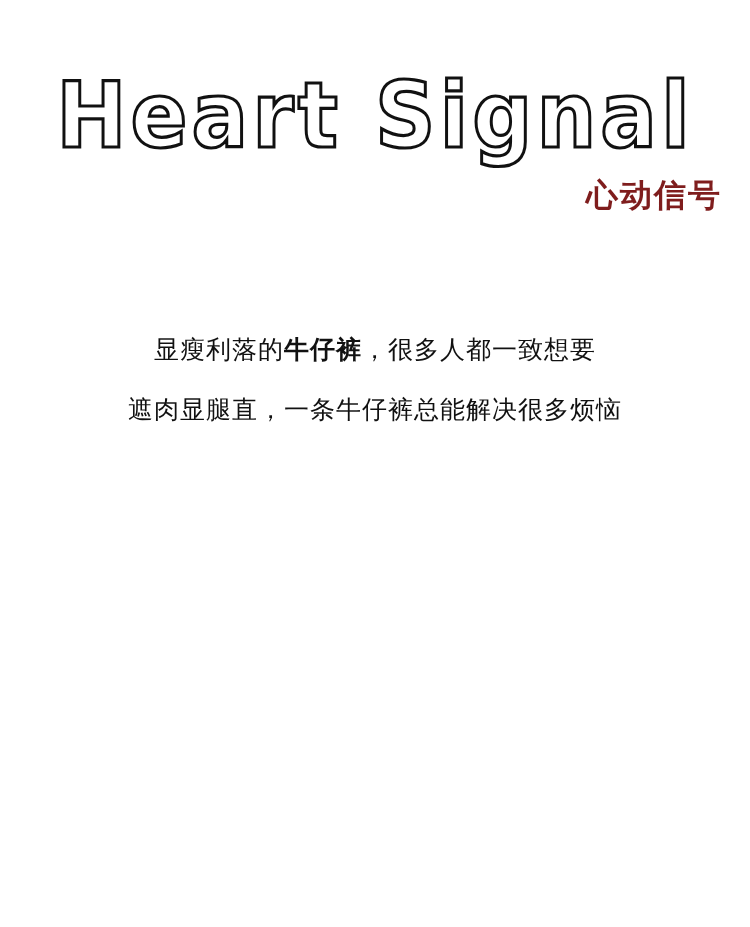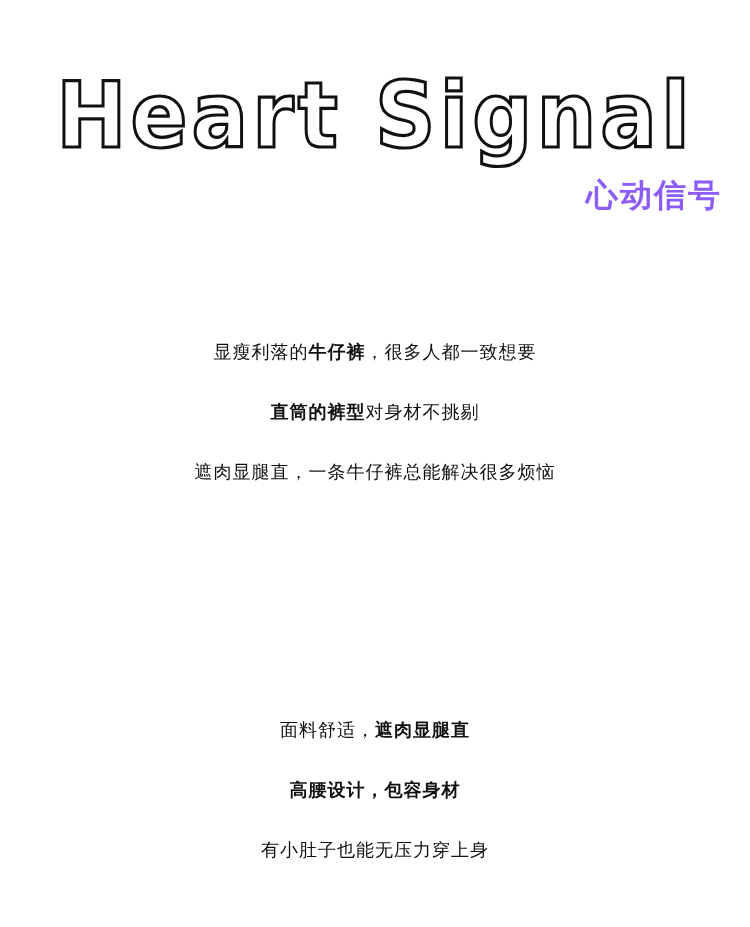--- a/index.html
+++ b/index.html
@@ -47,37 +47,37 @@
   }
 
   .logo-sub {
     position: absolute;
     right: 28px;
     top: 112px;
     font-family: "DejaVu Sans", "Liberation Sans", sans-serif;
     font-size: 32px;
     font-weight: 700;
     letter-spacing: 2px;
-    color: #8b5cf6;
+    color: #7f1d1d;
   }
 
   
   .copy-block {
     position: absolute;
     left: 0;
     width: 750px;
     text-align: center;
   }
 
   .copy-block.first { top: 322px; }
   .copy-block.second { top: 700px; }
 
   .copy-line {
-    font-family: Liberation Serif, serif;
-    font-size: 18px;
+    font-family: Liberation Mono, monospace;
+    font-size: 25px;
     line-height: 60px;
     color: #111111;
     letter-spacing: 1px;
     white-space: nowrap;
   }
 
   .copy-line b {
     font-weight: 700;
   }
 
@@ -90,23 +90,17 @@
 
 <div class="page">
 
   <div class="logo-block">
     <div class="logo-title">Heart Signal</div>
     <div class="logo-sub">心动信号</div>
   </div>
 
   <div class="copy-block first">
       <div class="copy-line"><span>显瘦利落的</span><b>牛仔裤</b><span>，很多人都一致想要</span></div>
-      <div class="copy-line"><b>直筒的裤型</b><span>对身材不挑剔</span></div>
       <div class="copy-line"><span>遮肉显腿直，一条牛仔裤总能解决很多烦恼</span></div>
     </div>
 
-  <div class="copy-block second">
-      <div class="copy-line"><span>面料舒适，</span><b>遮肉显腿直</b></div>
-      <div class="copy-line strong-all"><b>高腰设计，包容身材</b></div>
-      <div class="copy-line"><span>有小肚子也能无压力穿上身</span></div>
-    </div>
 
 </div>
 
 </body></html>

